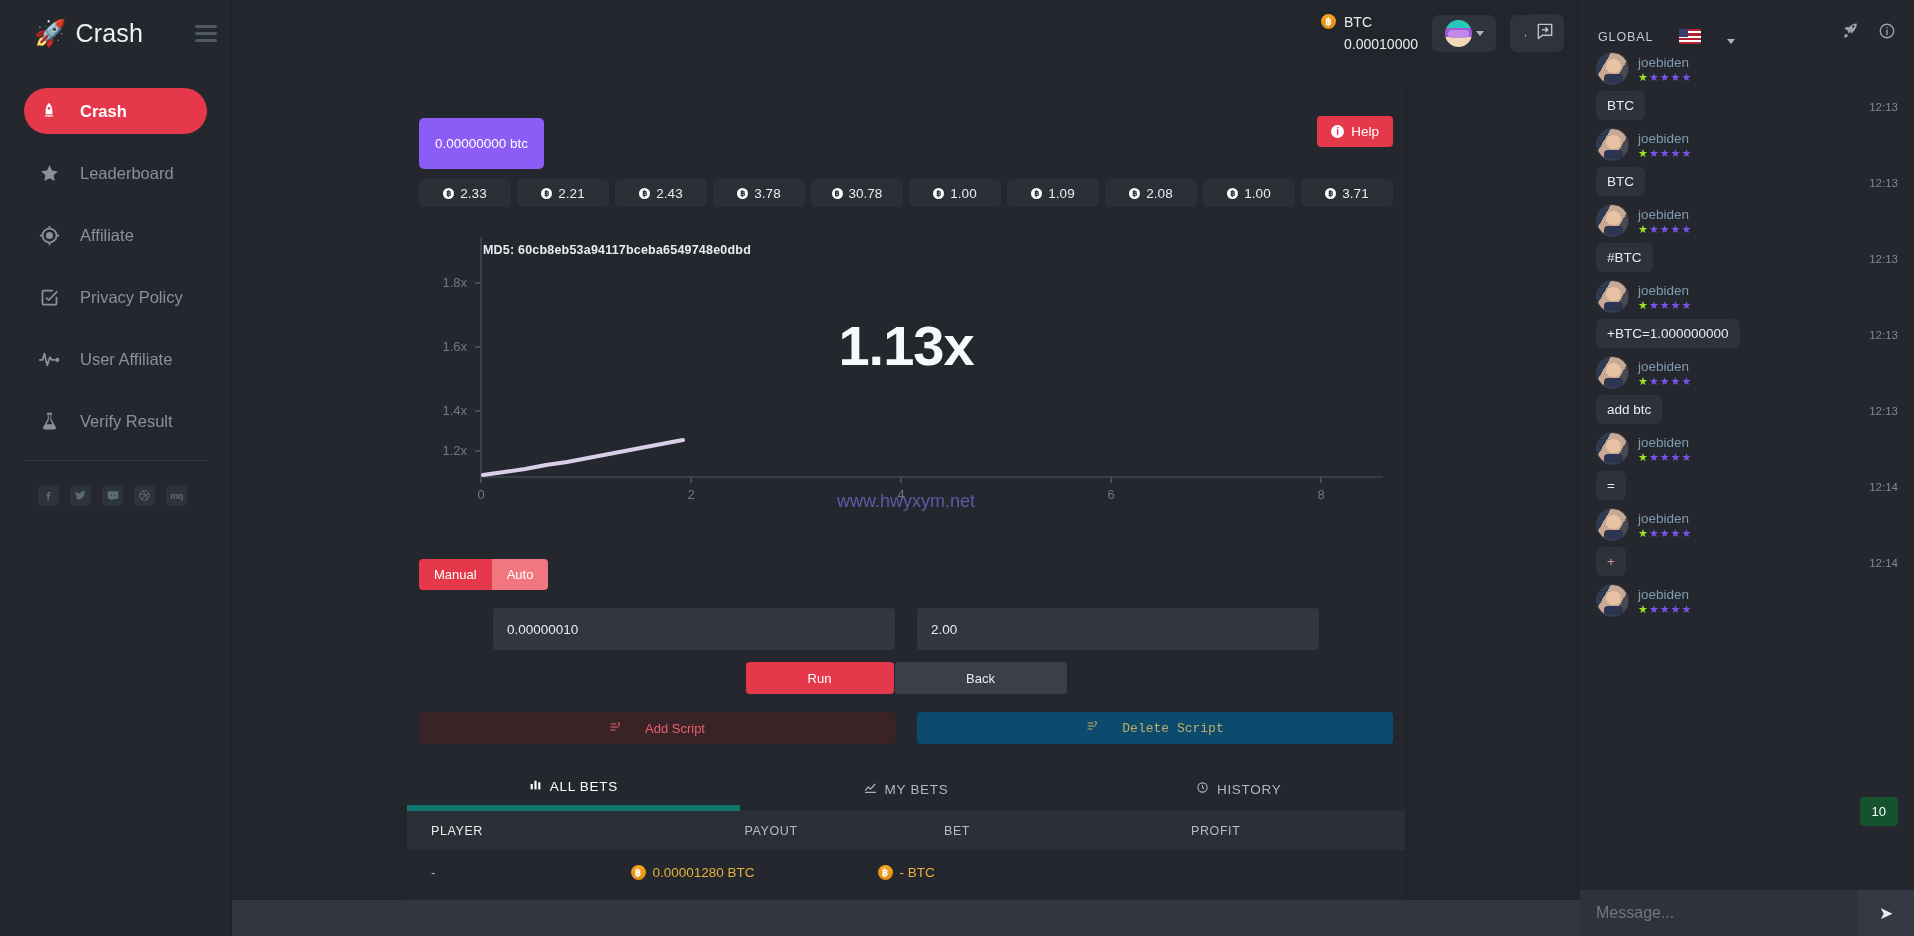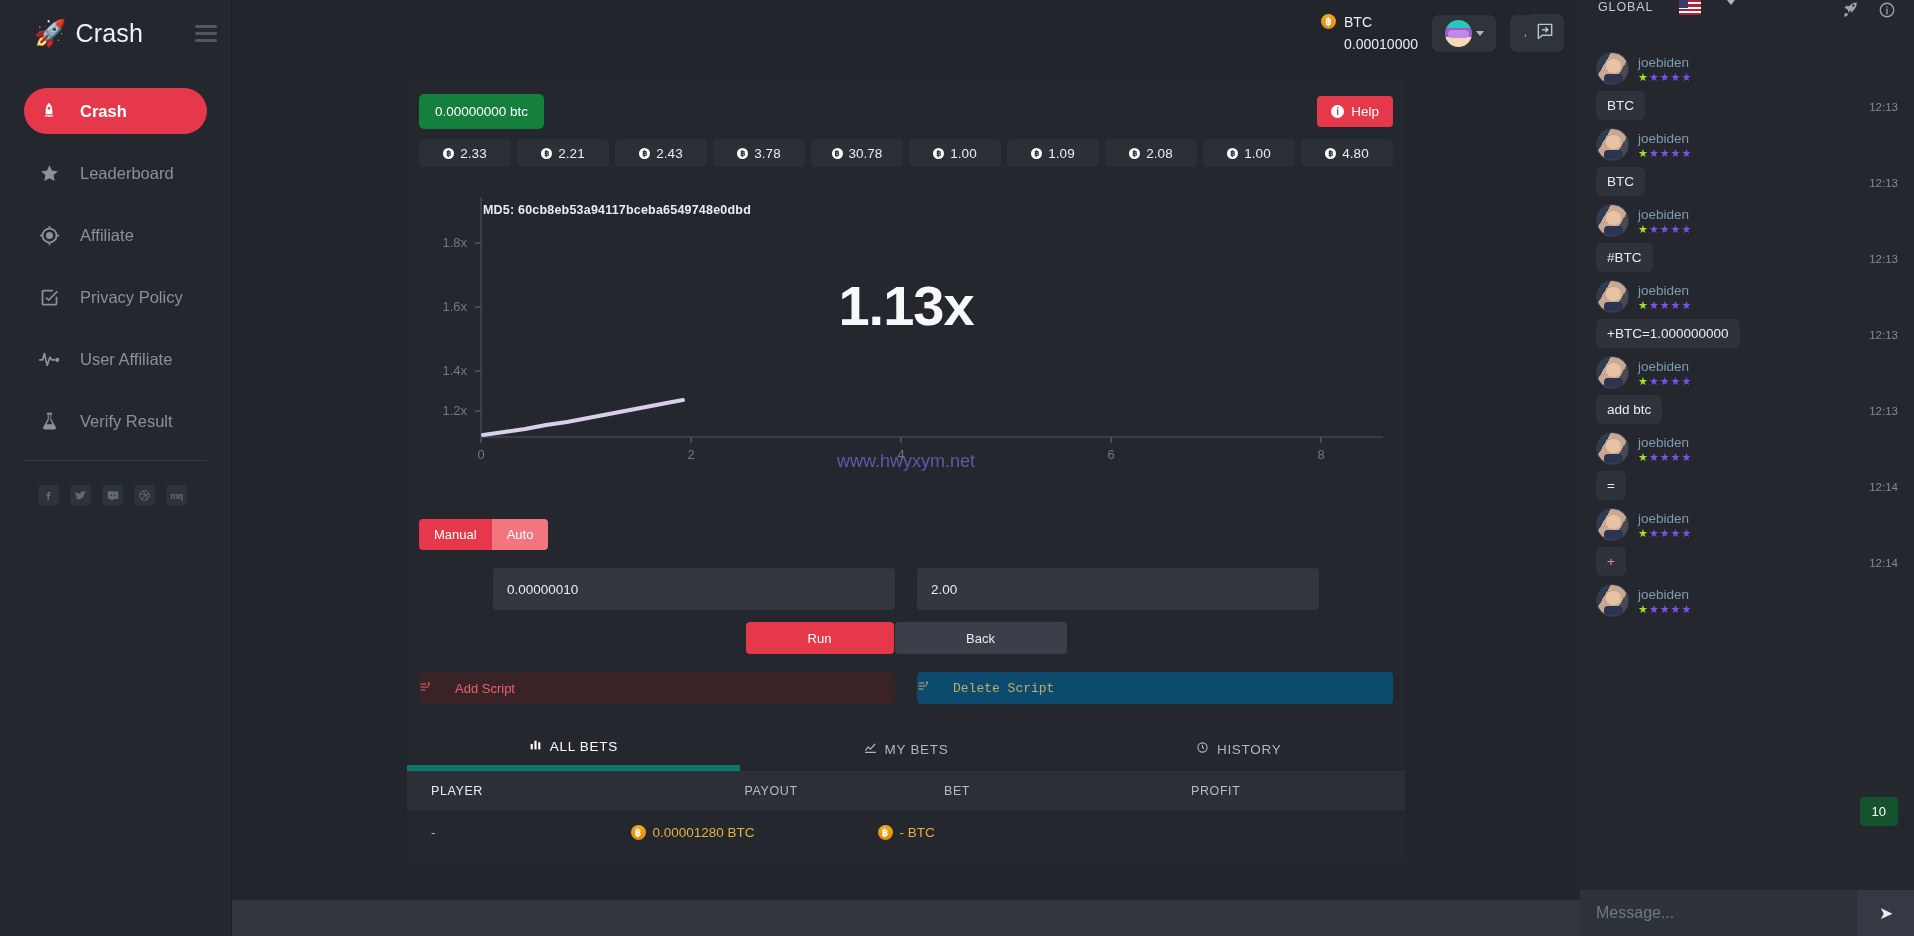--- a/index.html
+++ b/index.html
@@ -88,22 +88,22 @@
     cursor: pointer; color: #b9c1c9; z-index: 5;
   }
 
   
   .game-wrap { padding: 14px 0 0 0; display: flex; justify-content: center; }
   .game-panel {
     width: 998px; background: #24272d; border-radius: 5px; padding: 0 0 8px 0;
   }
   .game-head { display: flex; align-items: center; justify-content: space-between; padding: 14px 12px 10px 12px; }
   .bet-chip {
-    background: #15803d; color: #fff; border-radius: 5px; font-size: 13.5px;
-    padding: 10px 16px; cursor: pointer;
+    background: #8b5cf6; color: #fff; border-radius: 5px; font-size: 13.5px;
+    padding: 18px 16px; cursor: pointer; margin-top: 24px;
   }
   .help-btn {
     background: #e6384b; color: #fff; border-radius: 4px; font-size: 13.5px;
     padding: 8px 14px; display: flex; align-items: center; gap: 7px; cursor: pointer;
   }
   .info-dot {
     width: 13px; height: 13px; border-radius: 50%; background: #fff; color: #e6384b;
     font-size: 10px; font-weight: bold; line-height: 13px; text-align: center;
   }
   .hist-row { display: flex; gap: 6px; padding: 0 12px; }
@@ -139,21 +139,21 @@
     display: flex; align-items: center; padding: 0 14px; font-size: 13.5px; color: #e9edf2; cursor: text;
   }
   .act-row { display: flex; gap: 1px; justify-content: center; padding: 12px 0 0 0; }
   .btn-run { width: 148px; height: 32px; background: #e6384b; color: #fff; border-radius: 4px;
     display:flex; align-items:center; justify-content:center; font-size: 13px; cursor: pointer; }
   .btn-back { width: 172px; height: 32px; background: #3a3f49; color: #e9edf2; border-radius: 4px;
     display:flex; align-items:center; justify-content:center; font-size: 13px; cursor: pointer; }
   .script-row { display: flex; gap: 22px; padding: 18px 12px 0 12px; }
   .script-btn {
     flex: 1; height: 32px; border-radius: 4px; display: flex; align-items: center;
-    gap: 24px; font-size: 13px; cursor: pointer;
+    justify-content: center; gap: 24px; font-size: 13px; cursor: pointer;
   }
   .add-script { background: #3a2327; color: #e8606f; }
   .del-script { background: #0c4a6e; color: #bfae66; font-family: Liberation Mono, monospace; }
 
   
   .tabs { display: flex; margin-top: 20px; border-bottom: 1px solid #2d3138; }
   .tab {
     flex: 1; text-align: center; padding: 14px 0 11px; font-size: 13.5px; letter-spacing: .7px;
     color: #aeb6bf; cursor: pointer; display: flex; align-items: center; justify-content: center; gap: 8px;
   }
@@ -175,21 +175,21 @@
 
   .footer-panel {
     position: absolute; left: 0; right: 0; bottom: 0; height: 36px; background: #32363f;
   }
 
   
   .chat {
     width: 334px; flex: 0 0 334px; background: #24272d; height: 936px;
     display: flex; flex-direction: column; position: relative;
   }
-  .chat-head { height: 44px; display: flex; align-items: flex-start; padding: 0 18px; gap: 26px; }
+  .chat-head { height: 44px; display: flex; align-items: flex-end; padding: 0 18px; gap: 26px; }
   .chat-global { font-size: 12.5px; color: #c3cad2; letter-spacing: .9px; }
   .flag { width: 22px; height: 15px; border-radius: 2px; overflow: hidden; position: relative; background: #b22234; }
   .flag .stripes { position:absolute; inset:0;
     background: repeating-linear-gradient(180deg,#b22234 0 2.2px,#fff 2.2px 4.4px); }
   .flag .canton { position:absolute; left:0; top:0; width:9px; height:8px; background:#3c3b6e; }
   .chat-chev { width: 0; height: 0; border-left: 4px solid transparent; border-right: 4px solid transparent; border-top: 5px solid #aeb6bf; }
   .chat-head-right { margin-left: auto; display: flex; gap: 18px; align-items: center; color: #9aa3ad; }
 
   .messages { flex: 1; overflow: hidden; padding: 8px 16px 0 16px; position: relative; }
   .msg { margin-bottom: 8px; position: relative; }
@@ -395,21 +395,21 @@
           <span class="hist-chip">
               <span class="hist-coin">฿</span>
               <span>2.08</span>
             </span>
           <span class="hist-chip">
               <span class="hist-coin">฿</span>
               <span>1.00</span>
             </span>
           <span class="hist-chip">
               <span class="hist-coin">฿</span>
-              <span>4.80</span>
+              <span>3.71</span>
             </span>
         </div>
 
         <div class="chart-box">
           <svg width="974" height="300" viewBox="0 0 974 300">
 
             <line x1="62" y1="18" x2="62" y2="258" stroke="#3c4752" stroke-width="1.6"></line>
             <line x1="62" y1="258" x2="964" y2="258" stroke="#3c4752" stroke-width="1.6"></line>
 
             <line x1="56" y1="64" x2="62" y2="64" stroke="#4a5661" stroke-width="1.6"></line>

